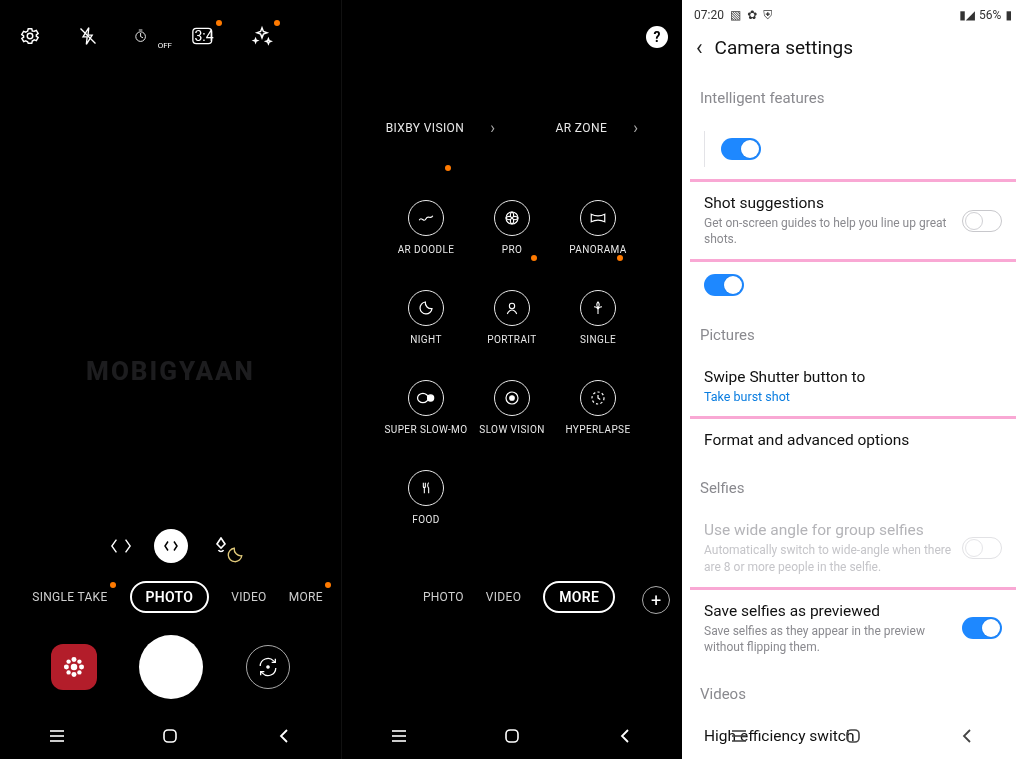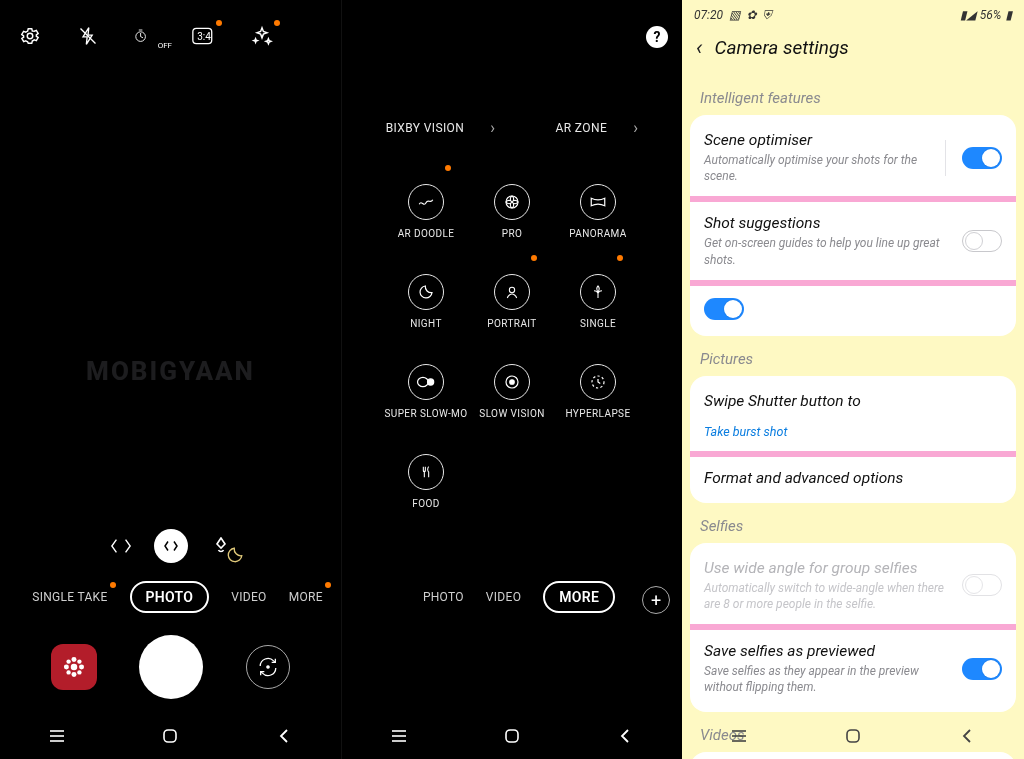--- a/index.html
+++ b/index.html
@@ -1,21 +1,21 @@
 <!DOCTYPE html>
 <html><head>
 <meta charset="utf-8">
 <style>
   * { box-sizing: border-box; margin: 0; padding: 0; }
   html, body { width: 1024px; height: 759px; font-family: -apple-system, "Segoe UI", Roboto, sans-serif; overflow: hidden; background: #000; }
   .screens { display: flex; width: 1024px; height: 759px; }
   .pane { position: relative; height: 100%; }
   .pane-camA { width: 341px; background: #000; color: #fff; }
   .pane-camB { width: 341px; background: #000; color: #fff; border-left: 1px solid #111; }
-  .pane-settings { width: 342px; background: #fef9c3; color: #000; font-style: italic; }
+  .pane-settings { width: 342px; background: #ffffff; color: #000; }
 
   
   .top-icons { display: flex; gap: 34px; padding: 24px 18px 0 18px; align-items: center; }
   .ticon { width: 24px; height: 24px; display: flex; align-items: center; justify-content: center; position: relative; }
   .dot { position: absolute; top: -4px; right: -6px; width: 6px; height: 6px; border-radius: 50%; background: #ff7a00; }
   .help-icon { position: absolute; top: 26px; right: 14px; width: 22px; height: 22px; border-radius: 50%; background: #fff; color: #000; font-weight: 700; font-size: 14px; display: flex; align-items: center; justify-content: center; }
 
   .watermark { position: absolute; top: 356px; left: 0; right: 0; text-align: center; color: rgba(130,130,140,0.22); font-size: 26px; font-weight: 800; letter-spacing: 2px; pointer-events: none; }
 
   
@@ -40,38 +40,38 @@
 
   
   .navbar { position: absolute; bottom: 14px; left: 0; right: 0; display:flex; justify-content:space-around; align-items:center; color:#fff; }
   .nav-icn { width: 22px; height: 18px; display:flex;align-items:center;justify-content:center; }
 
   
   .link-row { display:flex; gap: 60px; justify-content:center; margin-top: 118px; font-size:12px; letter-spacing:.4px; color:#e8e8e8; }
   .link-row .lk { display:flex; align-items:center; gap: 26px; }
   .chev { font-size: 16px; color:#aaa; }
   .more-grid { display:grid; grid-template-columns: repeat(3,86px); grid-auto-rows: 88px; justify-content:center; gap: 2px 0; margin-top: 30px; }
-  .mg-item { display:flex; flex-direction:column; align-items:center; justify-content:center; gap:8px; position:relative; }
+  .mg-item { display:flex; flex-direction:column; align-items:center; justify-content:flex-end; gap:8px; position:relative; }
   .mg-circ { width:36px;height:36px;border:1.6px solid #e8e8e8;border-radius:50%; display:flex;align-items:center;justify-content:center;color:#fff; }
   .mg-label { font-size: 10px; letter-spacing:.4px; color:#e8e8e8; }
 
   
   .status-bar { display:flex; justify-content:space-between; padding: 8px 12px 4px 12px; font-size: 12px; color:#333; }
   .status-left { display:flex; gap:6px; align-items:center; }
   .status-right { display:flex; gap:4px; align-items:center; }
   .set-header { display:flex; align-items:center; gap:12px; padding: 10px 14px 16px 14px; font-size: 19px; color:#111; }
   .back-btn { font-size: 22px; color:#222; line-height:1; }
   .sec-title { font-size: 15px; color:#8a8a8f; padding: 14px 12px 8px 18px; }
   .card { background:#fff; border-radius: 16px; margin: 0 8px; padding: 4px 0; }
   .row { display:flex; align-items:center; padding: 12px 14px; gap: 10px; }
-  .row + .row { border-top: 6px solid #f9a8d4; }
+  .row + .row { border-top: 3px solid #f9a8d4; }
   .row .txt { flex:1; }
   .row .ttl { font-size: 15.5px; color:#111; }
   .row .sub { font-size: 12px; color:#8a8a8f; margin-top: 3px; line-height:1.35; }
-  .row .val { font-size: 12.5px; color:#0a7de0; margin-top: 14px; }
+  .row .val { font-size: 12.5px; color:#0a7de0; margin-top: 3px; }
   .row.disabled .ttl { color:#b4b4b8; }
   .row.disabled .sub { color:#c5c5c9; }
   .vsep { width:1px; height: 36px; background:#e3e3e7; margin-right: 6px; }
   .toggle { width: 40px; height: 22px; border-radius: 12px; position:relative; flex: 0 0 40px; }
   .toggle.on { background:#1e88ff; }
   .toggle.off { background:#fff; border:1.5px solid #c8c8cc; }
   .toggle .knob { position:absolute; top:2px; width:18px; height:18px; border-radius:50%; background:#fff; }
   .toggle.on .knob { right:2px; box-shadow: 0 0 0 1px rgba(0,0,0,.05); }
   .toggle.off .knob { left:2px; background:#fff; border:1px solid #d0d0d4; top:1px; }
   .toggle.off.dis { border-color:#e2e2e5; }
@@ -105,21 +105,21 @@
             <circle cx="11" cy="13" r="8"></circle>
             <path d="M11 7v6l4 2"></path>
             <path d="M8 2h6"></path>
           </svg>
         <span style="position:absolute;right:-14px;bottom:-2px;font-size:8px;color:#fff;">OFF</span>
       </span>
       <span class="ticon">
         <svg width="26" height="22" viewBox="0 0 28 22" fill="none" stroke="#fff" stroke-width="1.5">
             <rect x="1" y="2" width="22" height="18" rx="4"></rect>
           </svg>
-        <span style="position:absolute;font-size:10px;color:#fff;">3:4</span>
+        <span style="position:absolute;font-size:14px;color:#fff;">3:4</span>
         <span class="dot"></span>
       </span>
       <span class="ticon">
         <svg width="22" height="22" viewBox="0 0 24 24" fill="none" stroke="#fff" stroke-width="1.6">
             <path d="M12 3l1.5 4 4 1.5-4 1.5L12 14l-1.5-4-4-1.5 4-1.5L12 3zM19 15l.8 2 2 .8-2 .8-.8 2-.8-2-2-.8 2-.8.8-2zM5 15l.6 1.5L7 17l-1.4.5L5 19l-.6-1.5L3 17l1.4-.5L5 15z"></path>
           </svg>
         <span class="dot"></span>
       </span>
     </div>
 
@@ -352,24 +352,20 @@
     </div>
 
     <div class="set-header">
       <span class="back-btn">‹</span>
       <span>Camera settings</span>
     </div>
 
     <div class="sec-title">Intelligent features</div>
     <div class="card">
       <div class="row">
-        <div class="txt">
-          <div class="ttl">Scene optimiser</div>
-          <div class="sub">Automatically optimise your shots for the scene.</div>
-        </div>
         <div class="vsep"></div>
         <div class="toggle on">
             <span class="knob"></span>
           </div>
       </div>
       <div class="row">
         <div class="txt">
           <div class="ttl">Shot suggestions</div>
           <div class="sub">Get on-screen guides to help you line up great shots.</div>
         </div>

